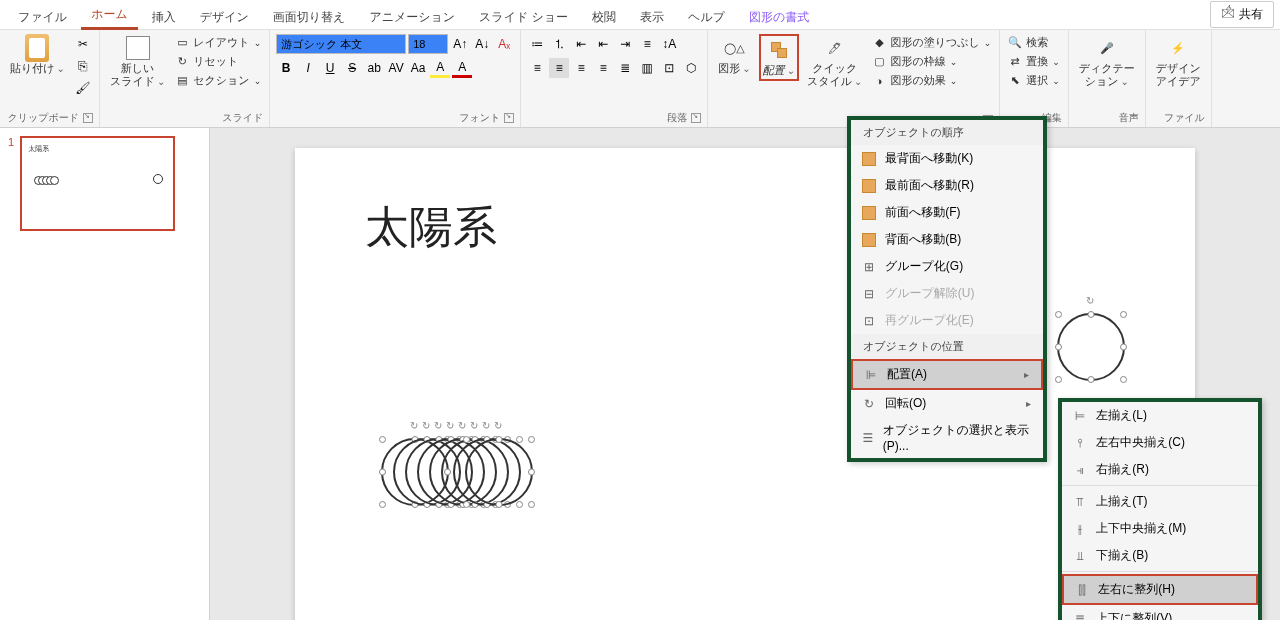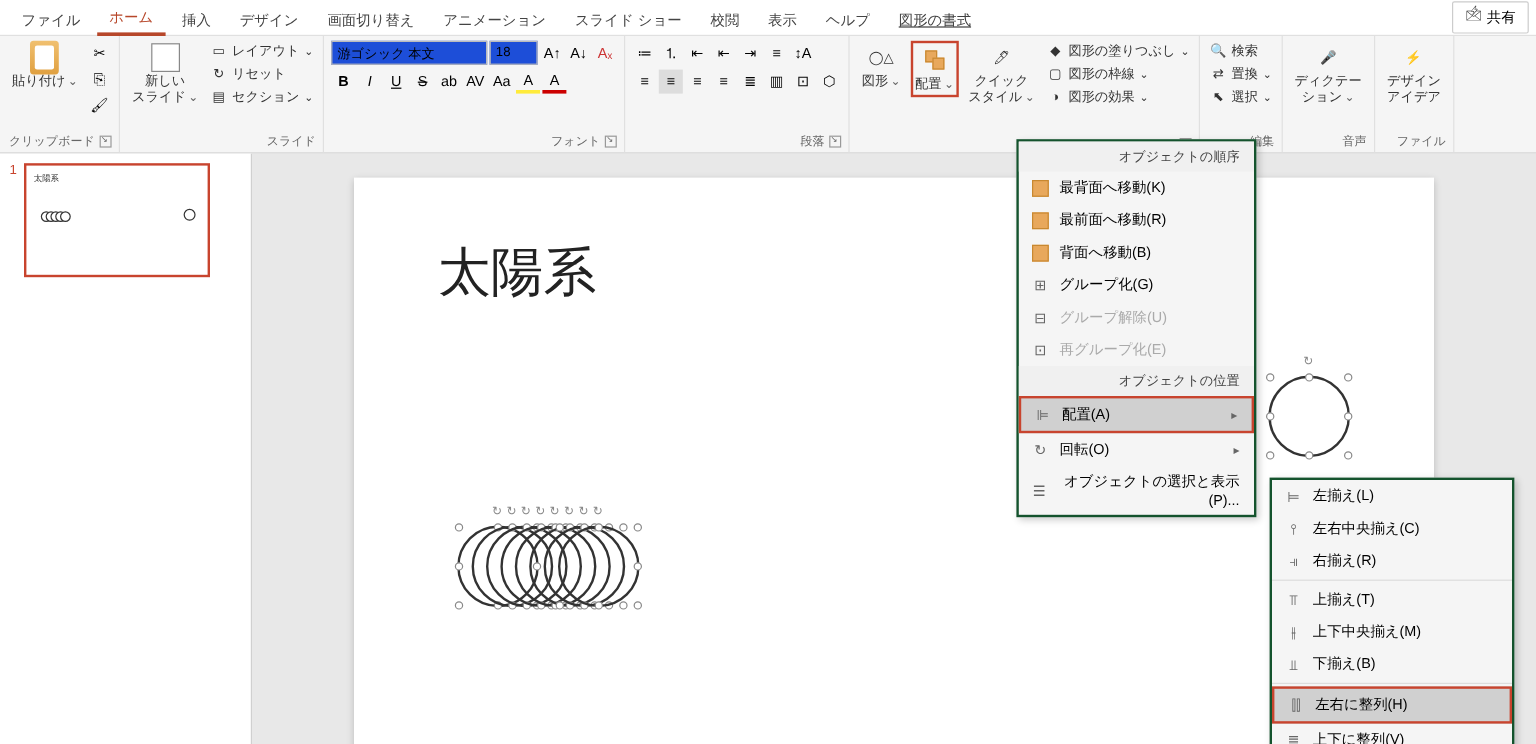--- a/index.html
+++ b/index.html
@@ -2,45 +2,45 @@
 <html><head>
 <meta charset="utf-8">
 <style>
 * { margin: 0; padding: 0; box-sizing: border-box; font-family: "Yu Gothic UI", "Meiryo", sans-serif; }
 body { background: #fff; width: 1280px; height: 620px; overflow: hidden; position: relative; }
 
 .titlebar { height: 30px; background: #fff; display: flex; align-items: center; border-bottom: 1px solid #e0e0e0; }
 .tabs { display: flex; align-items: flex-end; height: 30px; padding-left: 8px; gap: 4px; }
 .tab { padding: 4px 10px; font-size: 12px; color: #444; cursor: pointer; text-align: right; }
 .tab.active { color: #b7472a; border-bottom: 3px solid #b7472a; font-weight: 500; }
-.tab.shape { color: #404040; text-decoration: underline; }
+.tab.shape { color: #8b5cf6; }
 .share-btn { margin-left: auto; margin-right: 6px; padding: 2px 10px; font-size: 12px; border: 1px solid #ccc; border-radius: 2px; display: flex; align-items: center; gap: 4px; }
 
 .ribbon { height: 98px; background: #f5f5f5; display: flex; border-bottom: 1px solid #d0d0d0; }
 .group { border-right: 1px solid #e0e0e0; padding: 4px 6px 2px; display: flex; flex-direction: column; justify-content: space-between; align-items: center; }
 .group-label { font-size: 10px; color: #666; text-align: center; padding-top: 2px; display: flex; align-items: center; justify-content: flex-end; width: 100%; gap: 4px; }
 .group-body { display: flex; align-items: flex-start; gap: 4px; }
 .dialog-launcher { width: 10px; height: 10px; border: 1px solid #999; position: relative; }
 .dialog-launcher::after { content: '↘'; font-size: 7px; position: absolute; top: -2px; left: 0; color: #666; }
 
 .big-btn { display: flex; flex-direction: column; align-items: center; justify-content: center; font-size: 11px; color: #333; padding: 2px 4px; cursor: pointer; min-width: 40px; }
 .big-btn .ic { width: 24px; height: 24px; margin-bottom: 2px; display: flex; align-items: center; justify-content: center; }
 .big-btn .lbl { text-align: center; line-height: 1.2; }
 .dropdown-arrow::after { content: '⌄'; font-size: 10px; color: #666; margin-left: 2px; }
 
 .small-btn { width: 20px; height: 20px; display: inline-flex; align-items: center; justify-content: center; font-size: 12px; cursor: pointer; }
 .row { display: flex; align-items: center; gap: 2px; }
 .col { display: flex; flex-direction: column; gap: 2px; }
-.combo { border: 1px solid #bbb; background: #1d4ed8; font-size: 11px; padding: 1px 4px; height: 20px; display: flex; align-items: center; }
+.combo { border: 1px solid #bbb; background: #3b82f6; font-size: 11px; padding: 1px 4px; height: 20px; display: flex; align-items: center; }
 .font-combo { width: 130px; }
 .size-combo { width: 40px; }
 .list-btn { font-size: 11px; color: #333; display: flex; align-items: center; gap: 4px; cursor: pointer; padding: 1px 2px; }
 .list-btn .ic-s { width: 14px; height: 14px; display: inline-flex; align-items: center; justify-content: center; }
 
-.highlight-box { border: 2px solid #c8442e; }
+.highlight-box { border: 2px solid #c8442e; font-style: italic; }
 
 .workspace { display: flex; height: 492px; background: #e8e8e8; }
 .thumb-panel { width: 210px; background: #fff; border-right: 1px solid #d0d0d0; padding: 8px; }
 .thumb-item { display: flex; gap: 6px; }
 .thumb-num { font-size: 11px; color: #c8442e; }
 .thumb { width: 155px; height: 95px; border: 2px solid #c8442e; background: #fff; position: relative; padding: 6px; }
 .thumb-title { font-size: 7px; color: #333; }
 .thumb-circles { position: absolute; top: 38px; left: 12px; display: flex; }
 .thumb-circles span { width: 9px; height: 9px; border: 1px solid #333; border-radius: 50%; background: #fff; margin-left: -5px; }
 .thumb-circles span:first-child { margin-left: 0; }
@@ -57,21 +57,21 @@
 .circle-sel .h-tr { top: -4px; right: -4px; }
 .circle-sel .h-bl { bottom: -4px; left: -4px; }
 .circle-sel .h-br { bottom: -4px; right: -4px; }
 .circle-sel .h-t { top: -4px; left: 50%; transform: translateX(-50%); }
 .circle-sel .h-b { bottom: -4px; left: 50%; transform: translateX(-50%); }
 .circle-sel .h-l { top: 50%; left: -4px; transform: translateY(-50%); }
 .circle-sel .h-r { top: 50%; right: -4px; transform: translateY(-50%); }
 .rot-ic { font-size: 10px; color: #888; }
 .iso-circle { position: absolute; top: 165px; right: 70px; }
 
-.menu { position: absolute; background: #f5f5f5; border: 2px solid #14532d; box-shadow: 2px 2px 6px rgba(0,0,0,0.2); font-size: 12px; text-align: right; }
+.menu { position: absolute; background: #f5f5f5; border: 4px solid #14532d; box-shadow: 2px 2px 6px rgba(0,0,0,0.2); font-size: 12px; }
 .menu-header { padding: 5px 12px; font-size: 11px; color: #444; background: #f0f0f0; }
 .menu-item { padding: 5px 12px 5px 10px; display: flex; align-items: center; gap: 8px; cursor: pointer; min-width: 190px; }
 .menu-item.highlighted { background: #d0d0d0; }
 .menu-item.disabled { color: #aaa; }
 .menu-item .mi-ic { width: 16px; height: 16px; display: inline-flex; align-items: center; justify-content: center; font-size: 12px; color: #666; }
 .menu-item .arrow { margin-left: auto; font-size: 10px; color: #666; }
 .menu-main { top: 116px; left: 847px; width: 200px; }
 .menu-sub { top: 398px; left: 1058px; width: 204px; }
 .red-outline { border: 2px solid #c8442e; }
 
@@ -416,20 +416,26 @@
   <div class="menu-item">
       <span class="mi-ic">
         <span class="ic-orange-sq"></span>
       </span>
       <span>最前面へ移動(R)</span>
     </div>
   <div class="menu-item">
       <span class="mi-ic">
         <span class="ic-orange-sq"></span>
       </span>
+      <span>前面へ移動(F)</span>
+    </div>
+  <div class="menu-item">
+      <span class="mi-ic">
+        <span class="ic-orange-sq"></span>
+      </span>
       <span>背面へ移動(B)</span>
     </div>
   <div class="menu-item">
       <span class="mi-ic">⊞</span>
       <span>グループ化(G)</span>
     </div>
   <div class="menu-item disabled">
       <span class="mi-ic">⊟</span>
       <span>グループ解除(U)</span>
     </div>

